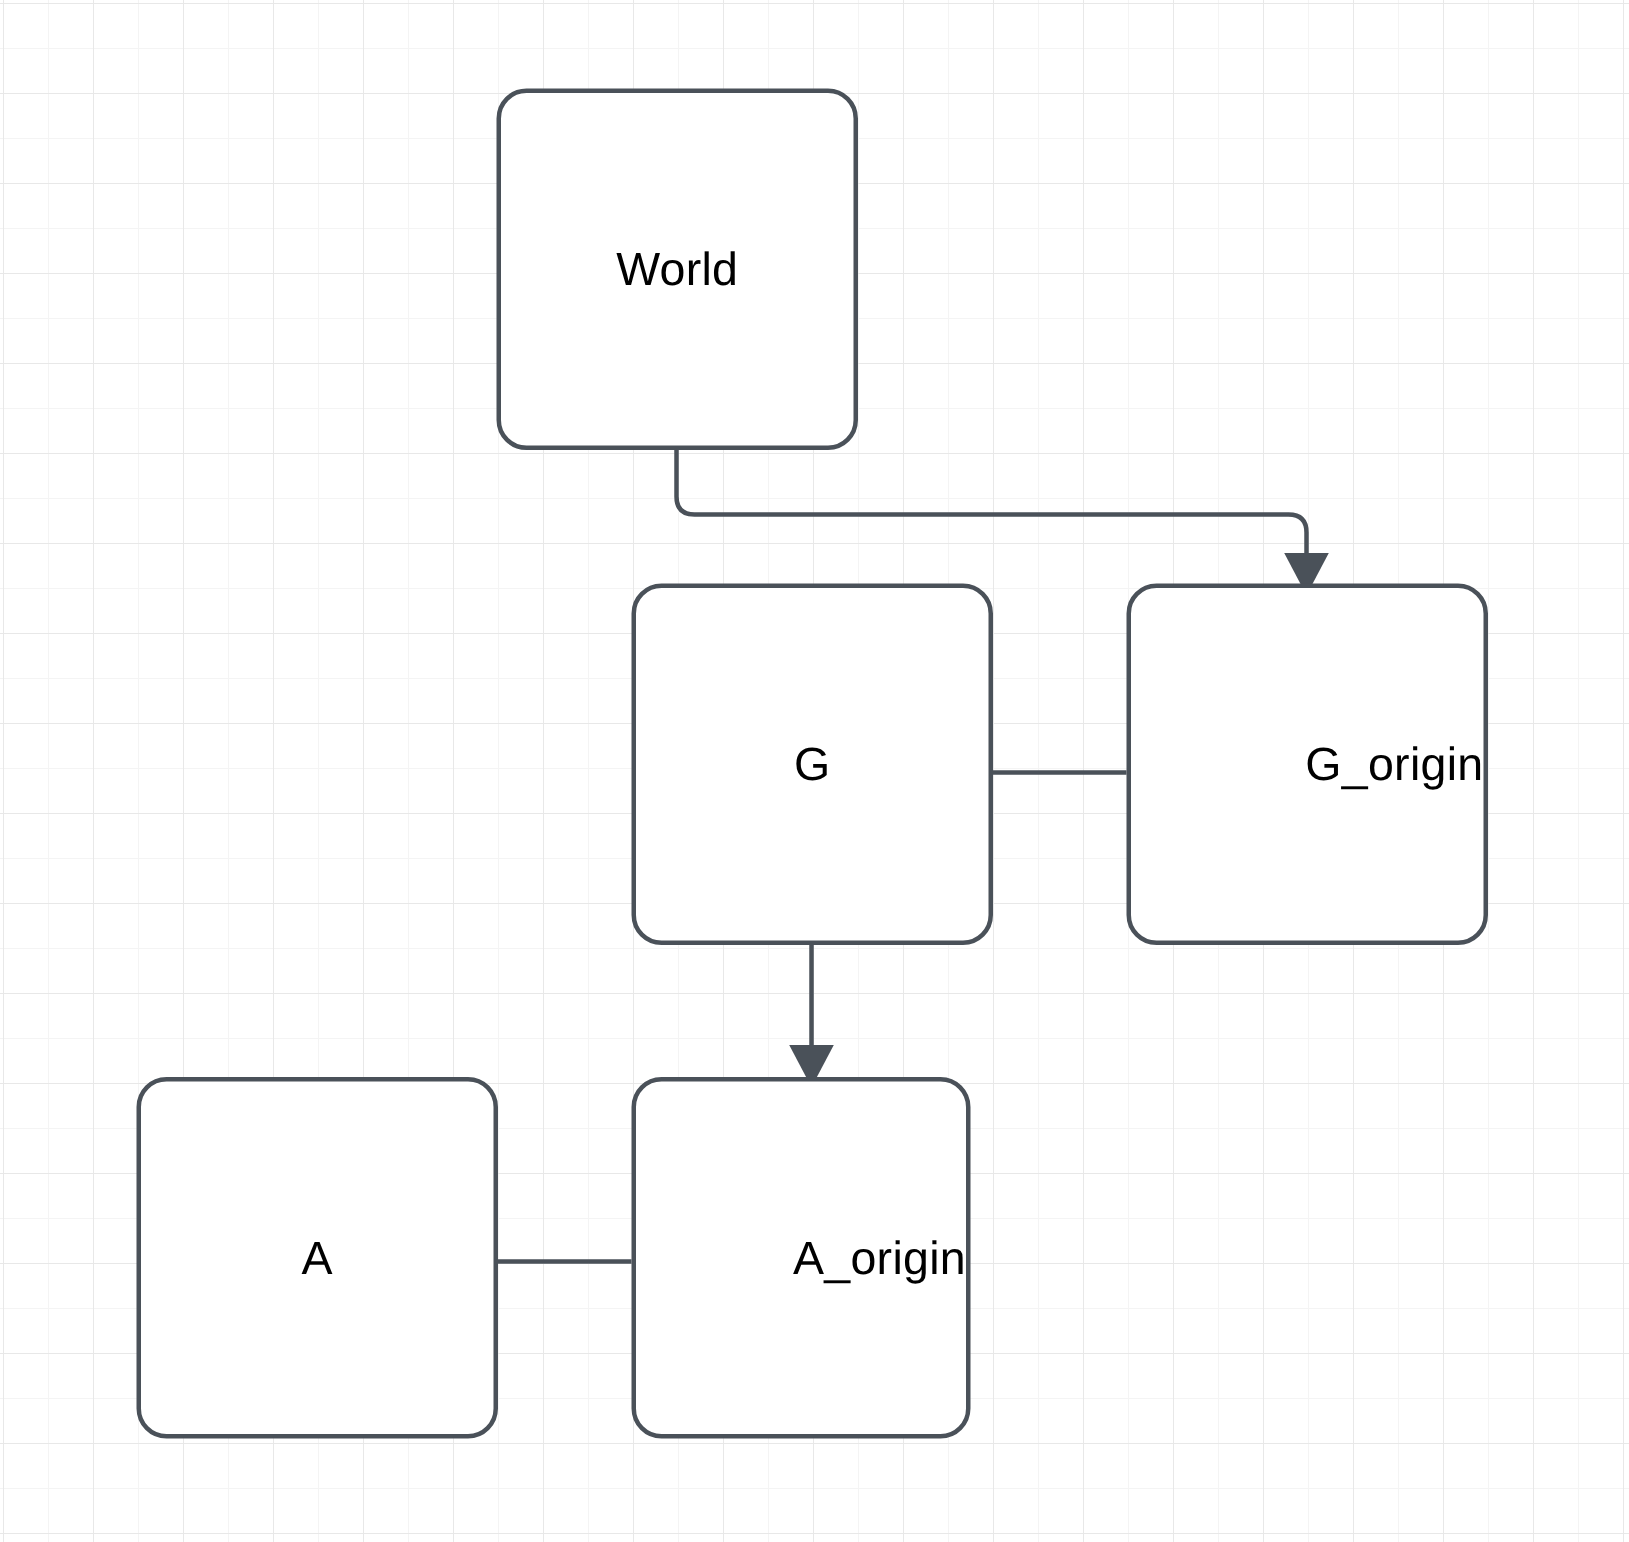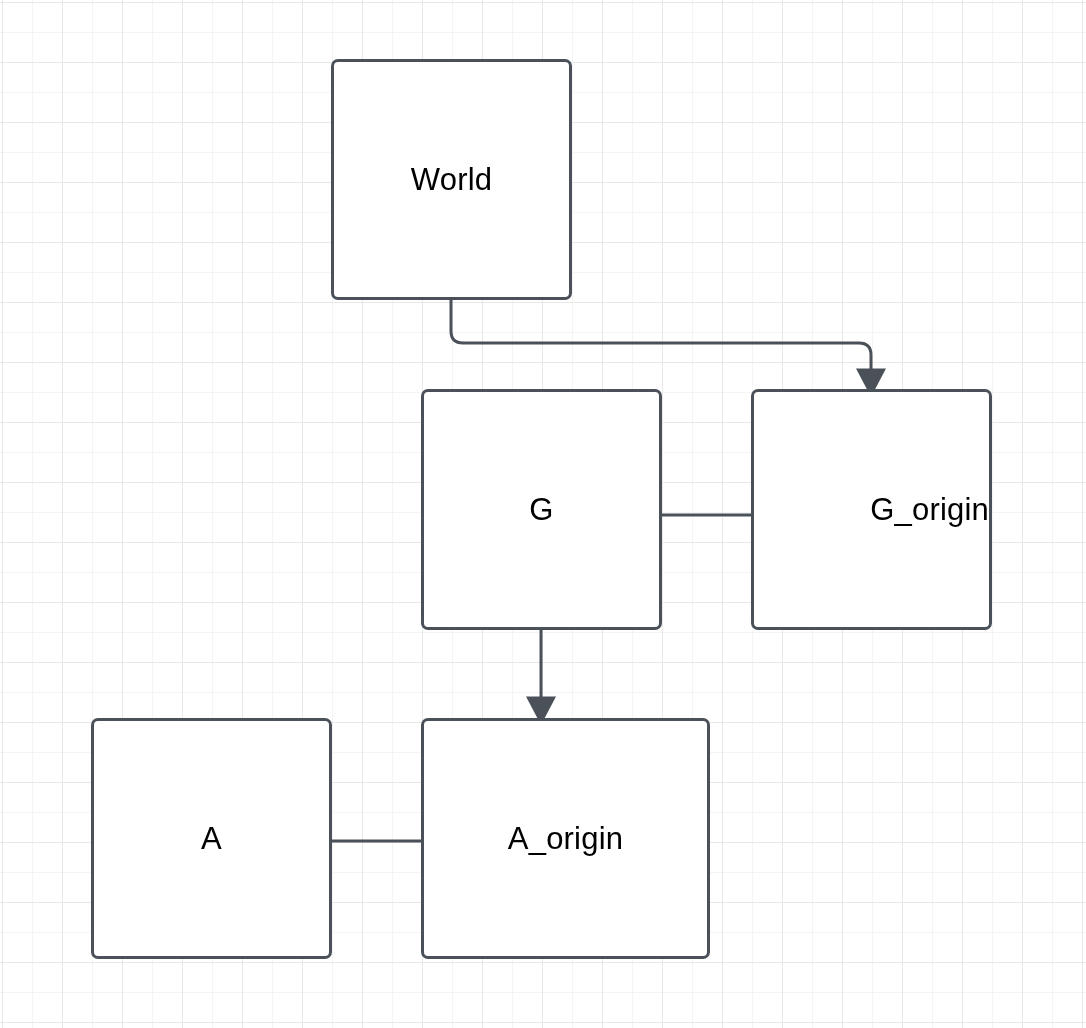--- a/index.html
+++ b/index.html
@@ -40,21 +40,21 @@
     width: 1086px;
     height: 1028px;
     pointer-events: none;
   }
 
   .node {
     position: absolute;
     box-sizing: border-box;
     background: #ffffff;
     border: 3px solid #4a5159;
-    border-radius: 7px;
+    border-radius: 20px;
     display: flex;
     align-items: center;
     justify-content: center;
     color: #000000;
     font-size: 31px;
     font-weight: 400;
     letter-spacing: 0.2px;
     line-height: 1;
     user-select: none;
   }
@@ -89,17 +89,17 @@
   </div>
 
   <div class="node" id="node-g_origin" style="left: 751px; top: 389px; width: 241px; height: 241px; justify-content: flex-end;">
     <span>G_origin</span>
   </div>
 
   <div class="node" id="node-a" style="left: 91px; top: 718px; width: 241px; height: 241px;">
     <span>A</span>
   </div>
 
-  <div class="node" id="node-a_origin" style="left: 421px; top: 718px; width: 289px; height: 241px;">
+  <div class="node" id="node-a_origin" style="left: 421px; top: 718px; width: 226px; height: 241px; justify-content: flex-end;">
     <span>A_origin</span>
   </div>
 
 </div>
 
 </body></html>

